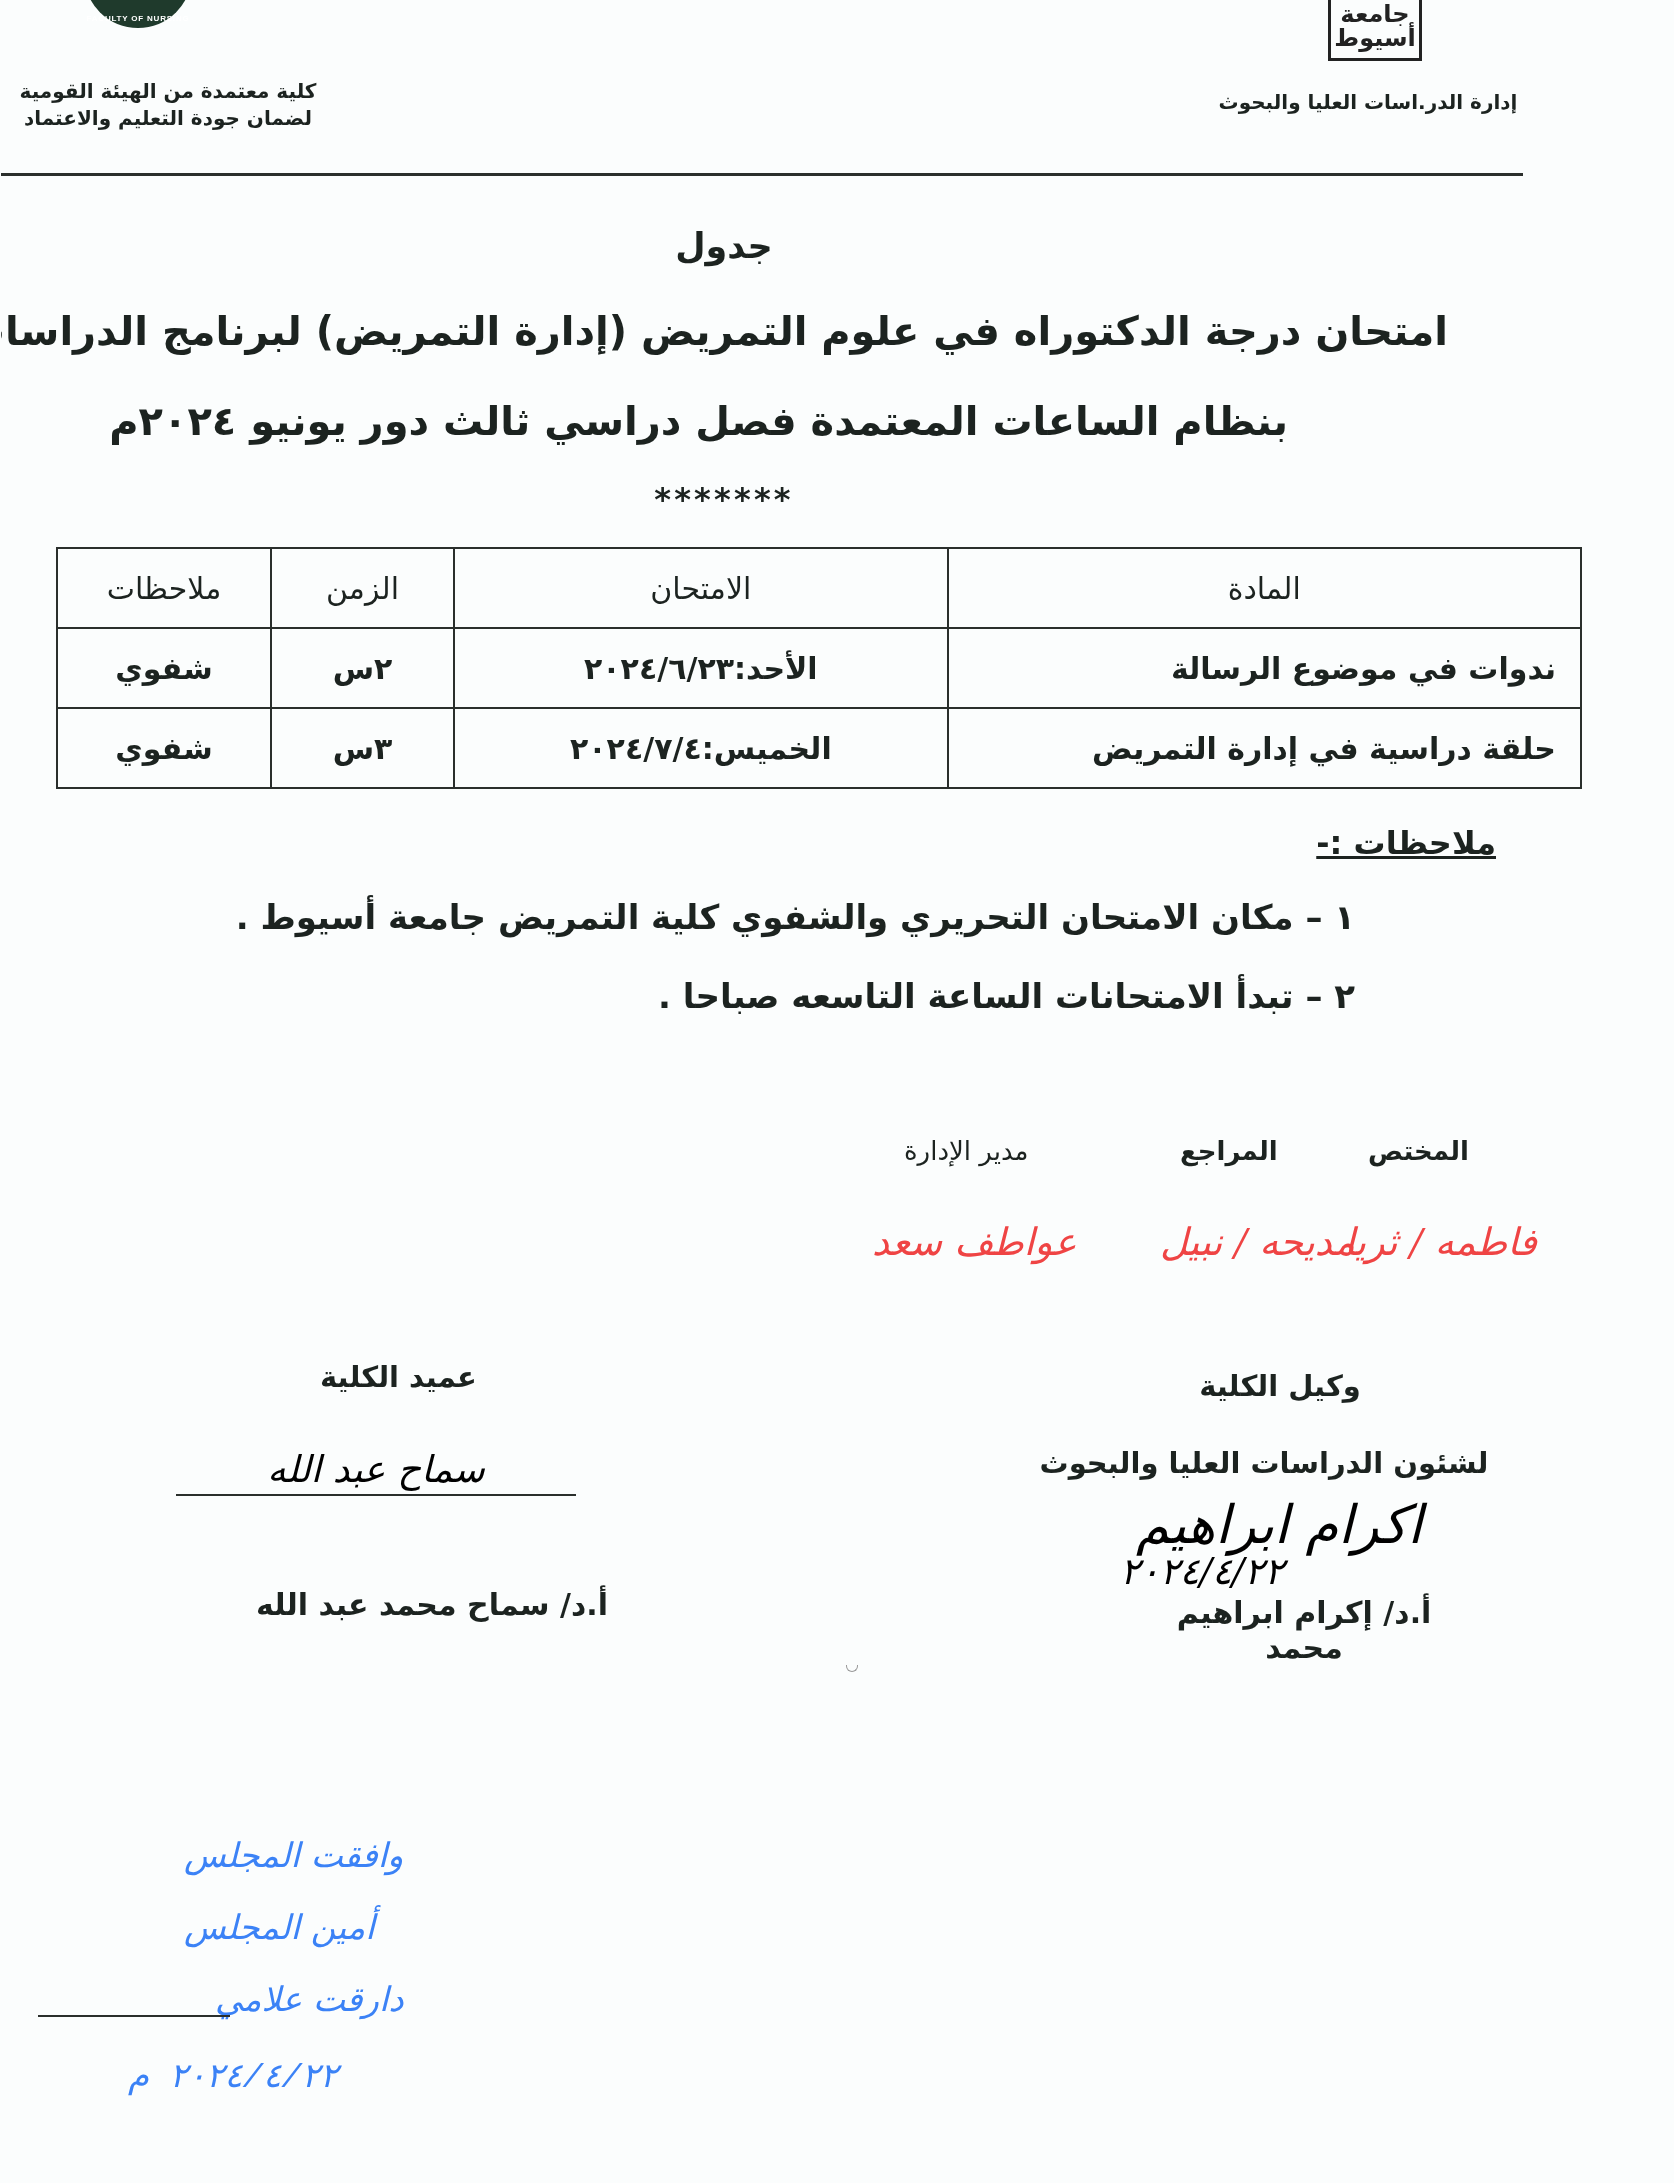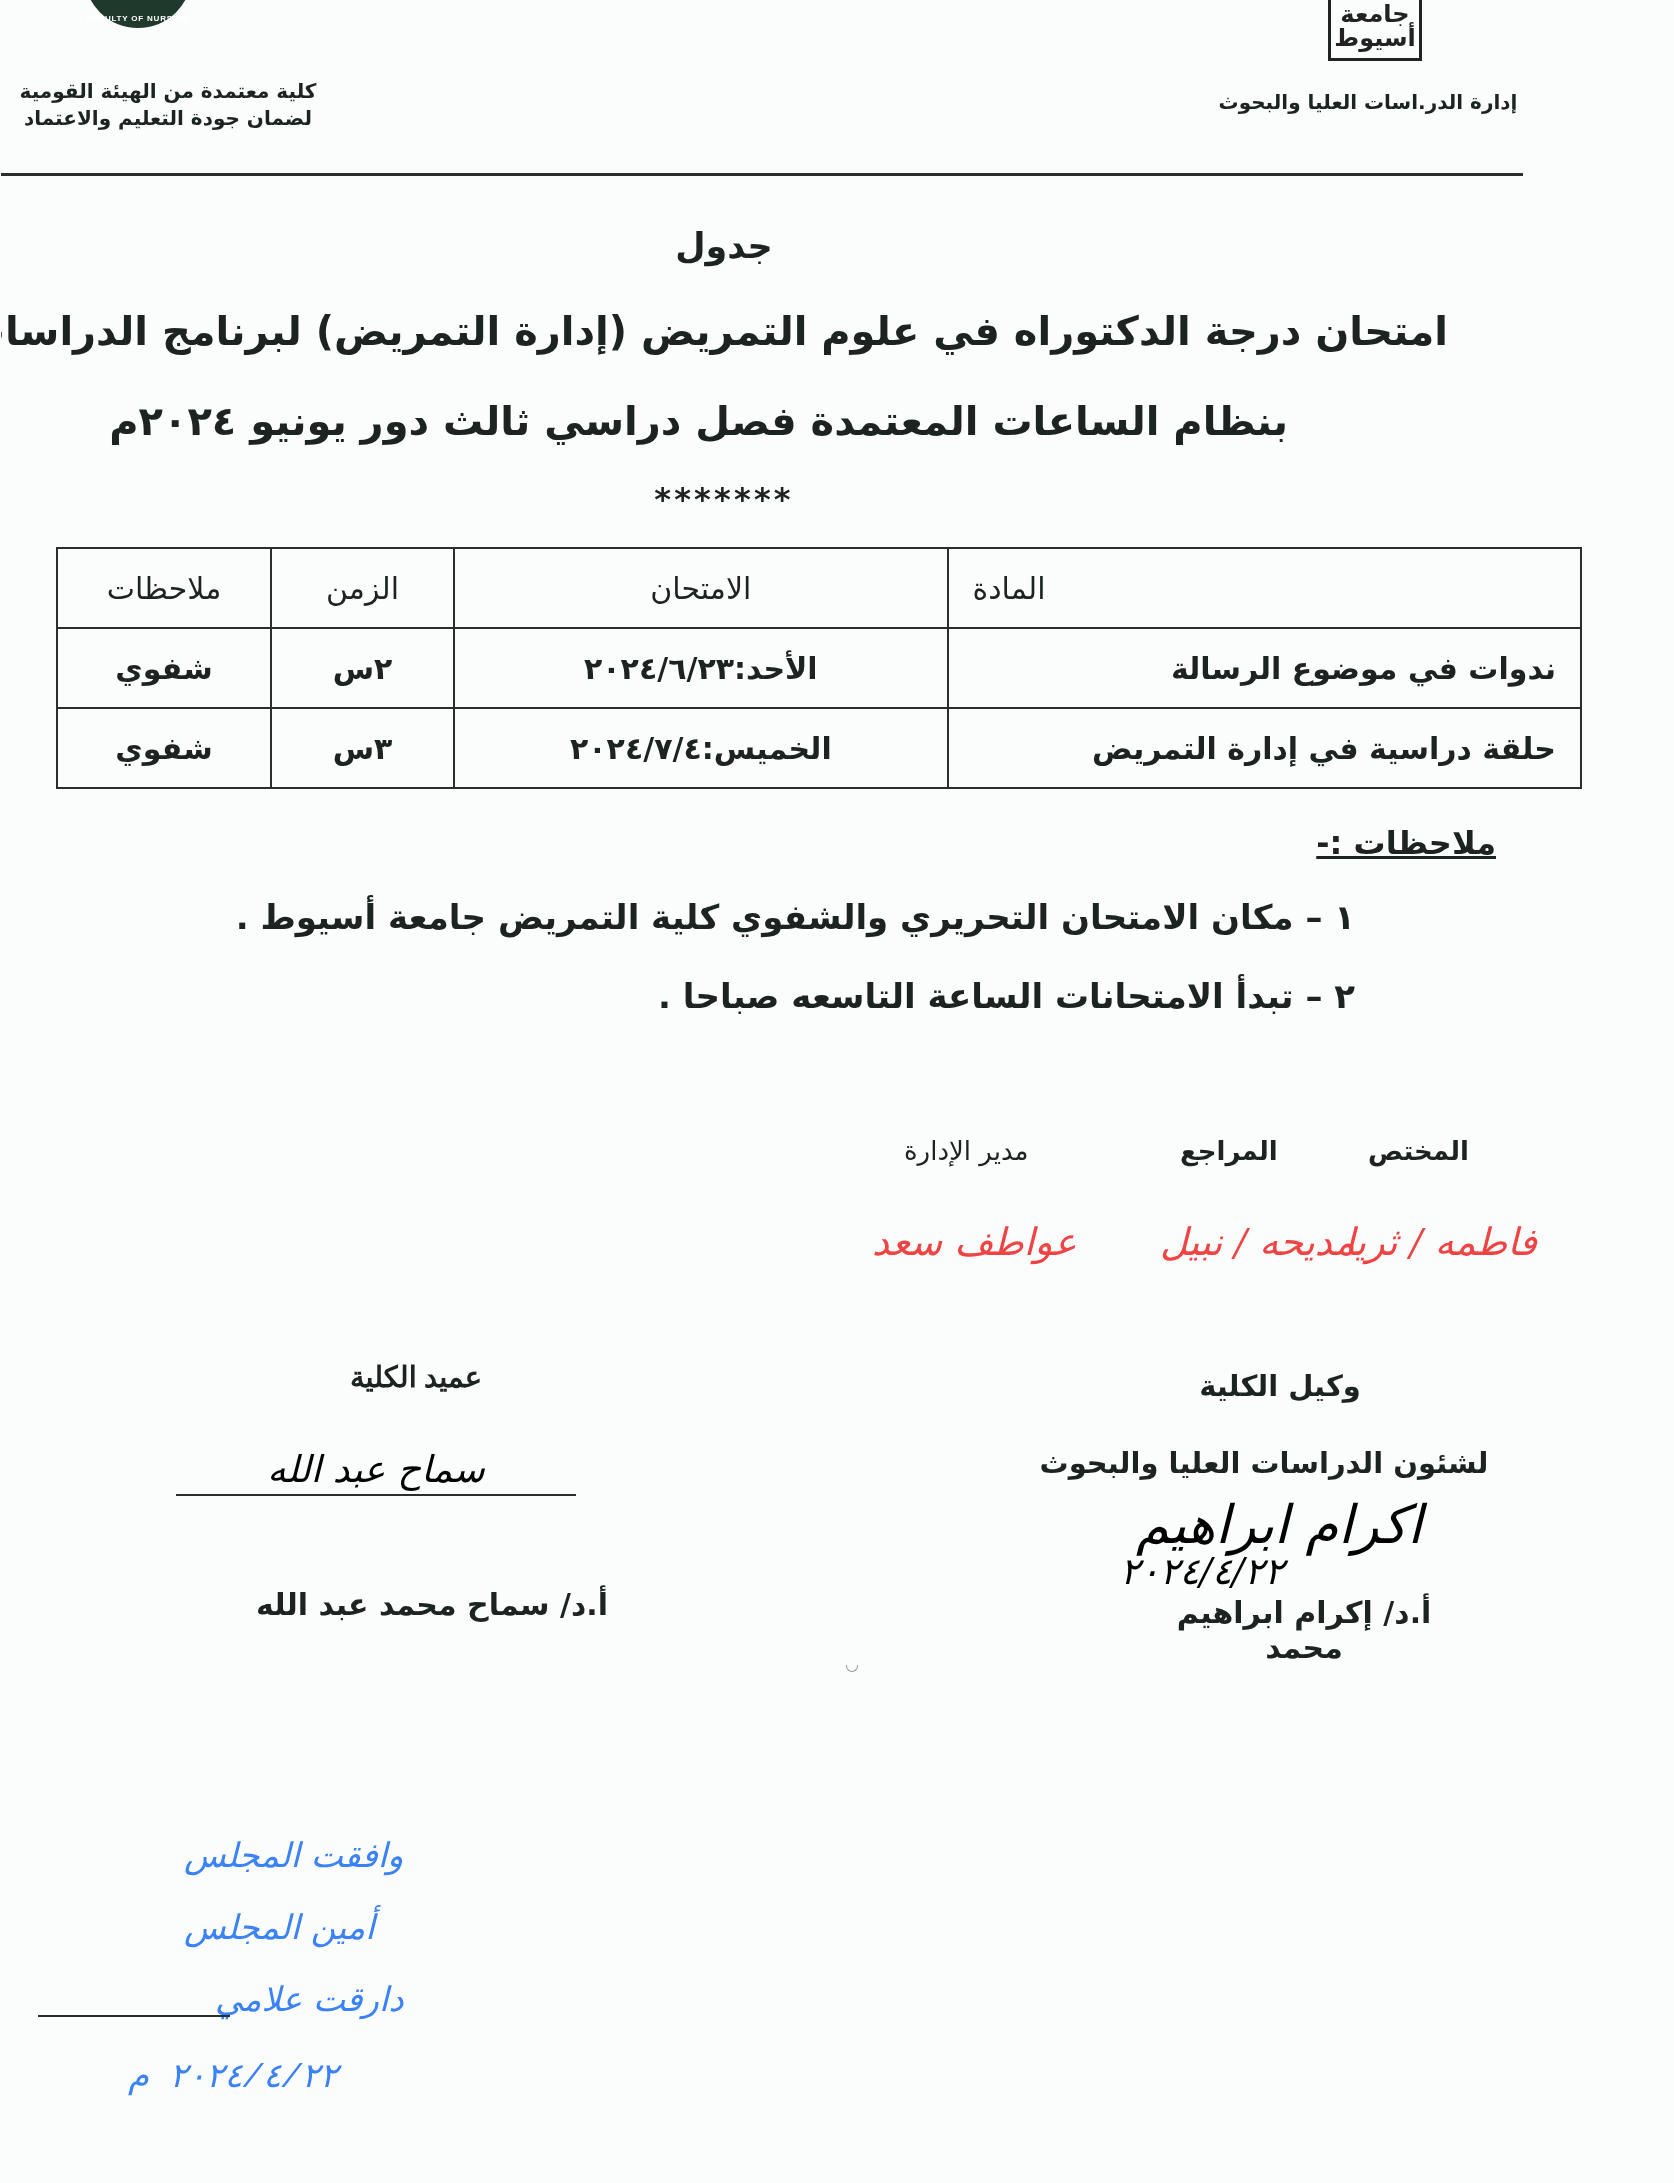--- a/index.html
+++ b/index.html
@@ -70,21 +70,21 @@
   table.schedule td, table.schedule th {
     border: 2.4px solid #2a2f2c;
     font-size: 30px; font-weight: bold;
     height: 78px; padding: 0 24px;
   }
   table.schedule th { font-weight: normal; font-size: 30px; }
   .col-subject { width: 696px; text-align: right; }
   .col-exam { width: 488px; text-align: center; }
   .col-time { width: 148px; text-align: center; }
   .col-notes { width: 176px; text-align: center; }
-  table.schedule th.col-subject { text-align: left; border-radius: 10px; }
+  table.schedule th.col-subject { text-align: center; border-radius: 10px; }
 
   
   .notes-heading {
     left: 1280px; top: 824px; width: 216px; text-align: right;
     font-size: 32px; font-weight: bold; text-decoration: underline;
   }
   .note {
     right: 320px; font-size: 34px; font-weight: bold; white-space: nowrap;
   }
   .note1 { top: 897px; }
@@ -164,21 +164,21 @@
 <div class="abs sig-hand" style="left:1344px;">فاطمه / ثريا</div>
 <div class="abs sig-hand" style="left:1160px;">مديحه / نبيل</div>
 <div class="abs sig-hand" style="left:872px;">عواطف سعد</div>
 
 <div class="abs sign-title bold" style="left:1192px; top:1369px; width:176px; text-align:center;">وكيل الكلية</div>
 <div class="abs sign-title bold" style="left:1024px; top:1446px; width:480px; text-align:center;">لشئون الدراسات العليا والبحوث</div>
 <div class="abs scribble" style="left:1136px; top:1494px; font-size:53px;">اكرام ابراهيم</div>
 <div class="abs scribble" style="left:1120px; top:1550px; font-size:37px;">٢٠٢٤/٤/٢٢</div>
 <div class="abs sign-name" style="left:1136px; top:1595px; width:336px; text-align:center;">أ.د/ إكرام ابراهيم محمد</div>
 
-<div class="abs sign-title bold" style="left:320px; top:1360px; width:192px; text-align:center;font-family:Liberation Serif, serif;">عميد الكلية</div>
+<div class="abs sign-title bold" style="left:320px; top:1360px; width:192px; text-align:left;">عميد الكلية</div>
 <div class="abs scribble" style="left:176px; top:1448px; font-size:37px; border-bottom:2.4px solid #2a2f2c; padding-bottom:3.2px; width:400px; text-align:center;">سماح عبد الله</div>
 <div class="abs sign-name" style="left:240px; top:1587px; width:384px; text-align:center;">أ.د/ سماح محمد عبد الله</div>
 
 <div class="abs" style="left:846px; top:1665px; width:9.6px; height:6.4px; border:1.6px solid #999; border-top:none; border-radius:0 0 6.4px 6.4px;"></div>
 
 <div class="abs handnote" style="left:184px; top:1835px;">وافقت المجلس</div>
 <div class="abs handnote" style="left:184px; top:1907px;">أمين المجلس</div>
 <div class="abs handnote" style="left:192px; top:1979px;margin-left:23px;">دارقت علامي</div>
 <div class="abs" style="left:38px; top:2015px; width:192px; height:2.4px; background:#2a2f2c;"></div>
 <div class="abs handnote" style="left:128px; top:2055px;font-family:Liberation Mono, monospace;">٢٠٢٤/٤/٢٢ م</div>

